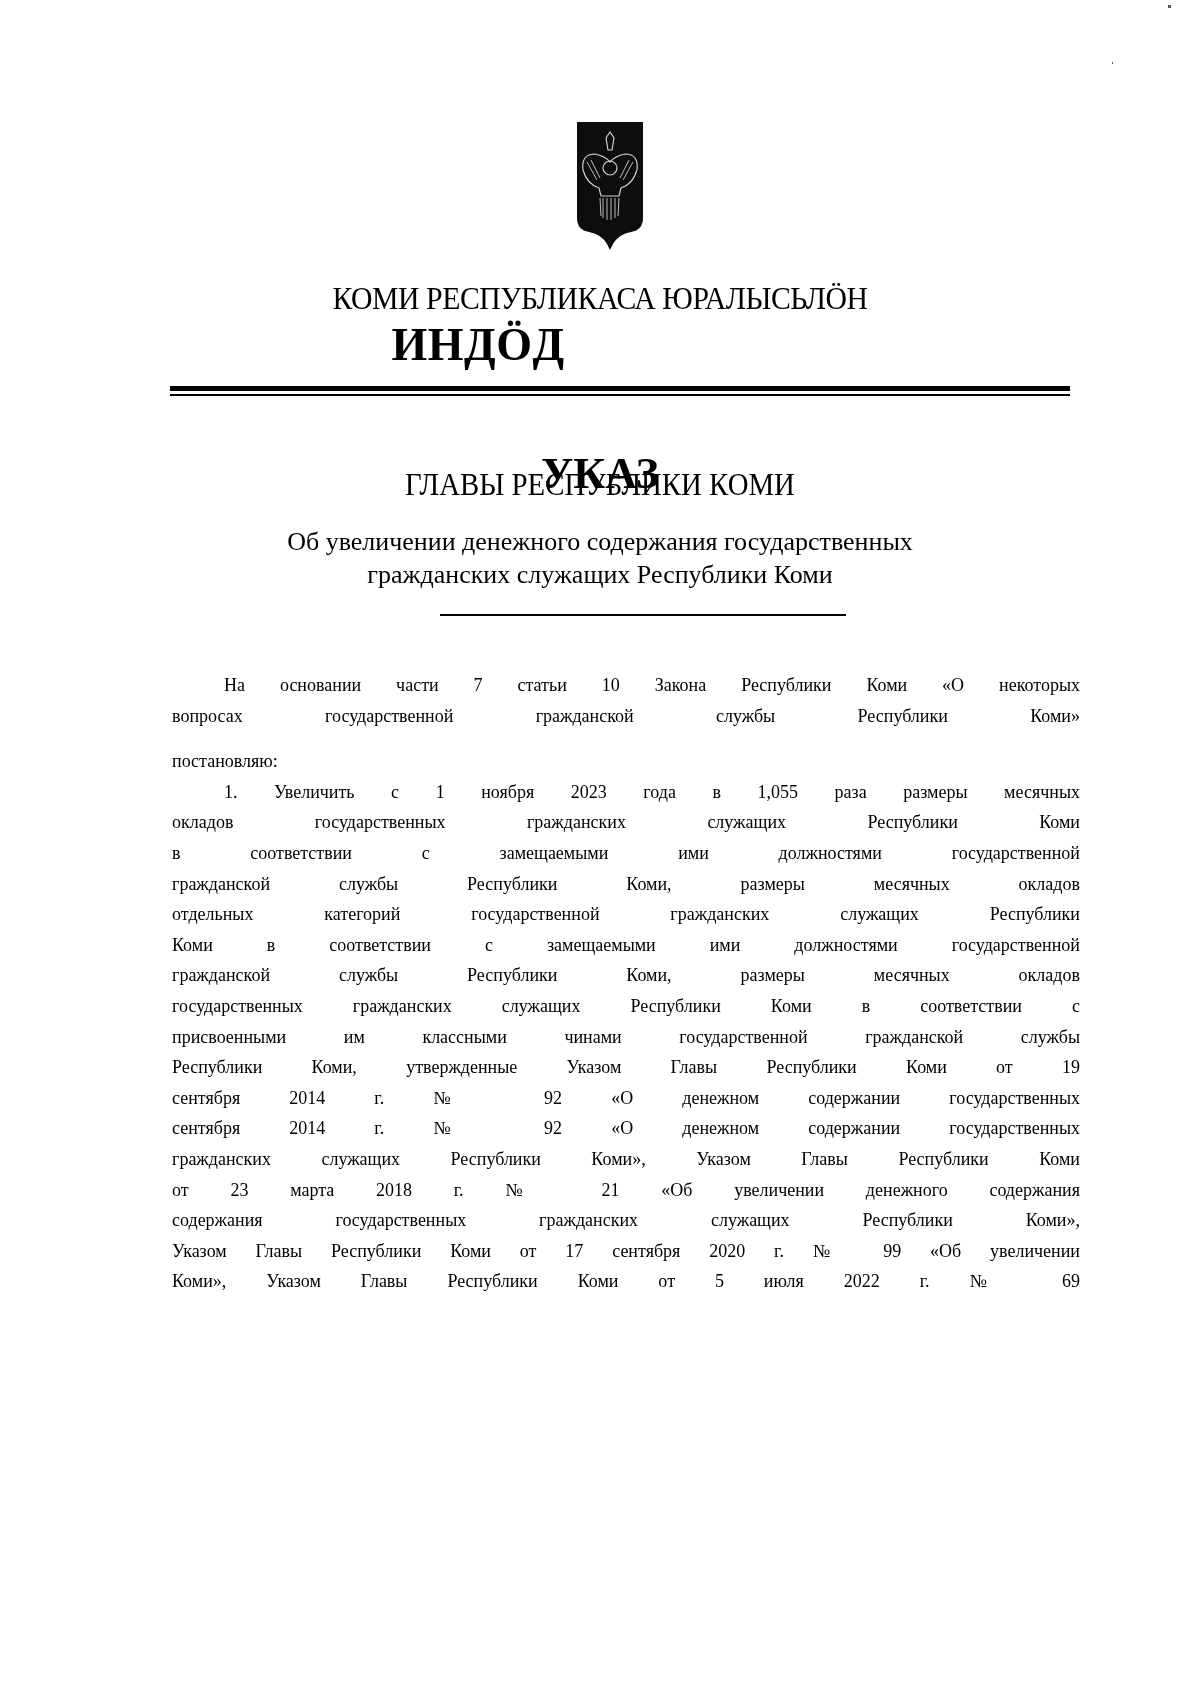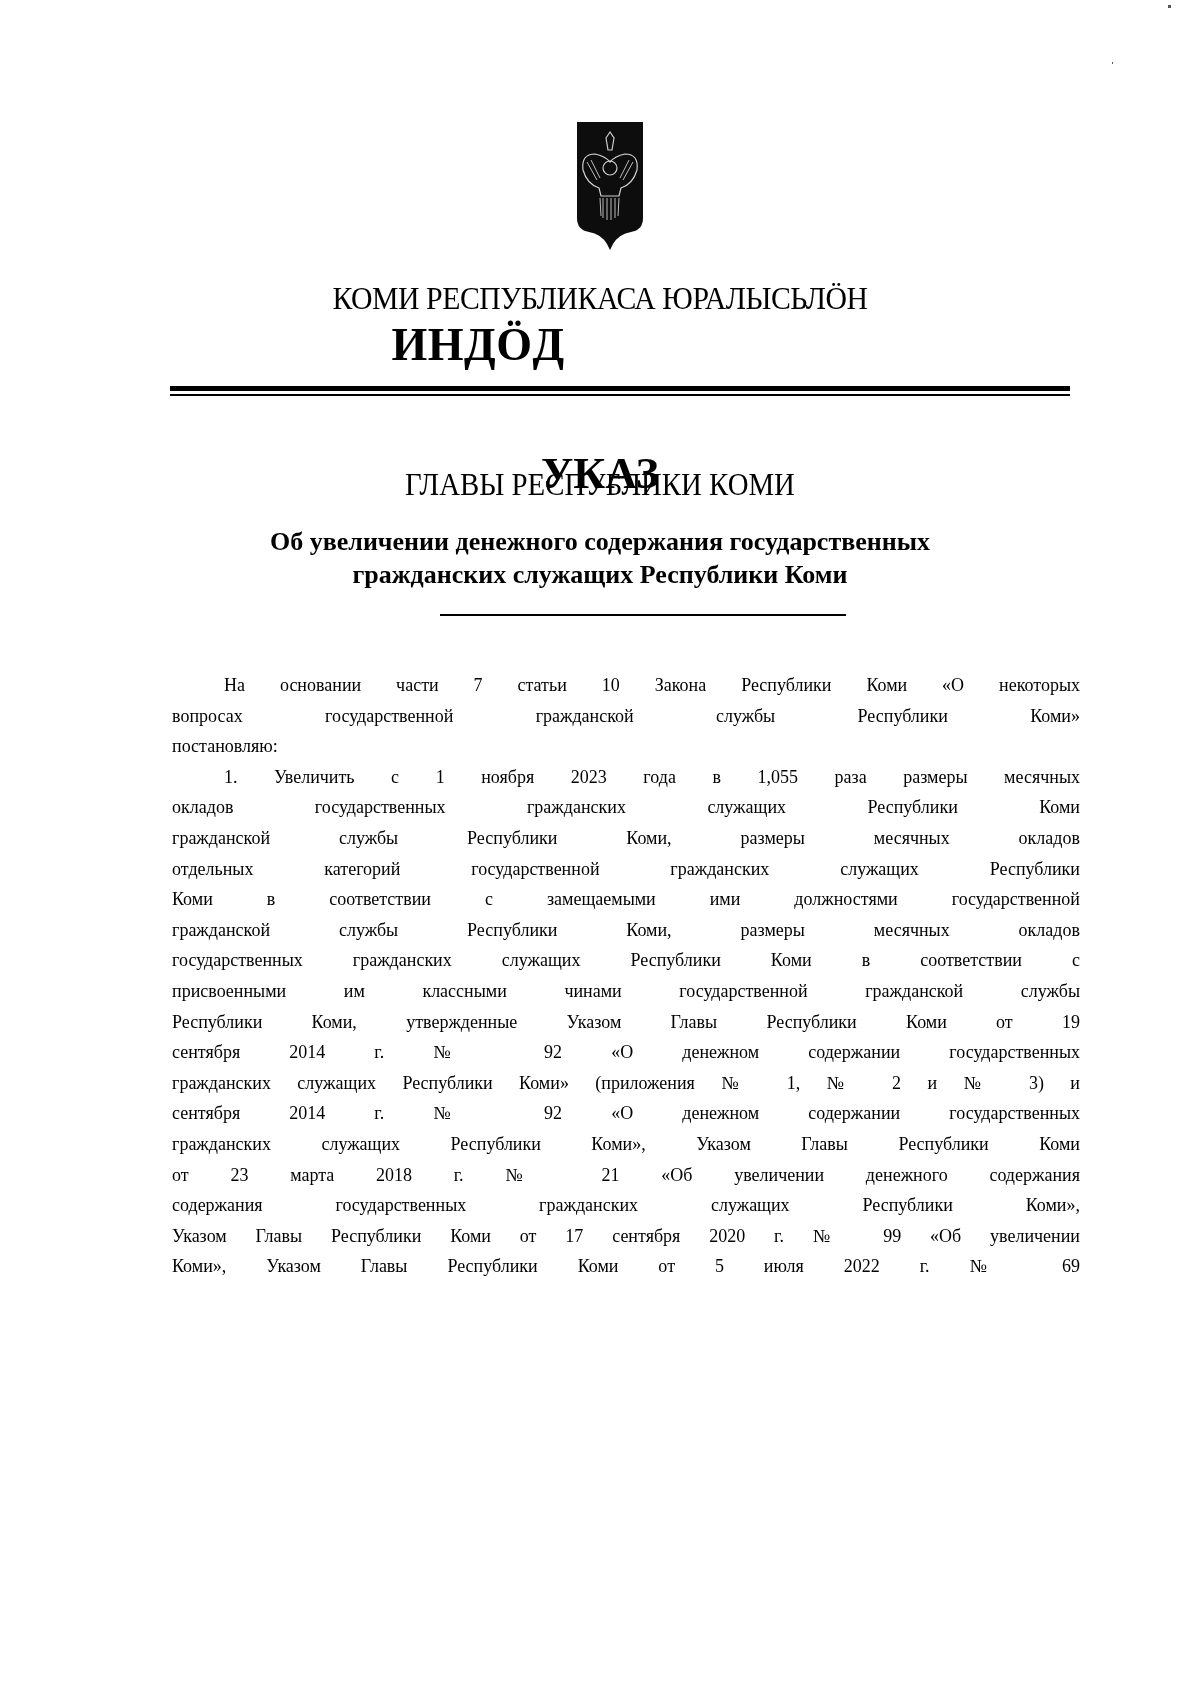--- a/index.html
+++ b/index.html
@@ -10,26 +10,26 @@
                   font-size: 32px; letter-spacing: -0.5px; transform: scaleX(0.93); }
   .header-line2 { position: absolute; left: 0; width: 956px; top: 318px; text-align: center;
                   font-size: 46px; font-weight: bold; letter-spacing: 0.5px; }
   .rule-thick { position: absolute; left: 170px; width: 900px; top: 386px; height: 5px; background: #000; }
   .rule-thin { position: absolute; left: 170px; width: 900px; top: 394px; height: 2px; background: #000; }
   .ukaz { position: absolute; left: 0; width: 1200px; top: 418px; text-align: center;
           font-size: 44px; font-weight: bold; margin-top: 30px; }
   .ukaz-sub { position: absolute; left: 0; width: 1200px; top: 467px; text-align: center;
               font-size: 31px; transform: scaleX(0.93); }
   .title { position: absolute; left: 0; width: 1200px; top: 525px; text-align: center;
-           font-size: 26px; font-weight: bold; line-height: 33px; }
+           font-size: 26px; font-weight: normal; line-height: 33px; }
   .title-rule { position: absolute; left: 440px; width: 406px; top: 614px; height: 2px; background: #000; }
   .body { position: absolute; left: 172px; width: 908px; top: 670px;
           font-size: 18px; line-height: 30.6px; text-align: justify; }
   .line { display: block; text-align: justify; text-align-last: justify; white-space: nowrap; }
-  .line.last { text-align-last: left; }
+  .line.last { text-align-last: left; margin-top: 15px; }
   .line.indent { padding-left: 52px; }
   .speck { position: absolute; background: #555; }
 </style>
 </head>
 <body>
 
 <div class="emblem">
   <svg width="70" height="150" viewBox="0 0 70 150">
     <path d="M2 12 L68 12 L68 108 Q68 120 56 122 Q44 124 38 134 L35 140 L32 134 Q26 124 14 122 Q2 120 2 108 Z" fill="#0d0d0d"></path>
     <path d="M8 60 Q6 44 20 44 Q30 46 35 52 Q40 46 50 44 Q64 44 62 60 Q58 74 46 78 L44 86 L26 86 L24 78 Q12 74 8 60 Z" fill="none" stroke="#cfcfcf" stroke-width="1.2"></path>
@@ -66,29 +66,29 @@
 
 <div class="body">
   <div>
     <span class="line indent">На основании части 7 статьи 10 Закона Республики Коми «О некоторых</span>
     <span class="line">вопросах государственной гражданской службы Республики Коми»</span>
     <span class="line last">постановляю:</span>
   </div>
   <div>
     <span class="line indent">1. Увеличить с 1 ноября 2023 года в 1,055 раза размеры месячных</span>
     <span class="line">окладов государственных гражданских служащих Республики Коми</span>
+    <span class="line">в соответствии с замещаемыми ими должностями государственной</span>
     <span class="line">гражданской службы Республики Коми, размеры месячных окладов</span>
     <span class="line">отдельных категорий государственной гражданских служащих Республики</span>
     <span class="line">Коми в соответствии с замещаемыми ими должностями государственной</span>
     <span class="line">гражданской службы Республики Коми, размеры месячных окладов</span>
     <span class="line">государственных гражданских служащих Республики Коми в соответствии с</span>
     <span class="line">присвоенными им классными чинами государственной гражданской службы</span>
     <span class="line">Республики Коми, утвержденные Указом Главы Республики Коми от 19</span>
     <span class="line">сентября 2014 г. № 92 «О денежном содержании государственных</span>
-    <span class="line">гражданских служащих Республики Коми» (приложения № 1, № 2 и № 3) и</span>
     <span class="line">сентября 2014 г. № 92 «О денежном содержании государственных</span>
     <span class="line">гражданских служащих Республики Коми», Указом Главы Республики Коми</span>
     <span class="line">от 23 марта 2018 г. № 21 «Об увеличении денежного содержания</span>
     <span class="line">содержания государственных гражданских служащих Республики Коми»,</span>
     <span class="line">Указом Главы Республики Коми от 17 сентября 2020 г. № 99 «Об увеличении</span>
     <span class="line">Коми», Указом Главы Республики Коми от 5 июля 2022 г. № 69</span>
   </div>
 </div>
 
 <div class="speck" style="left:1168px;top:5px;width:3px;height:3px;"></div>

